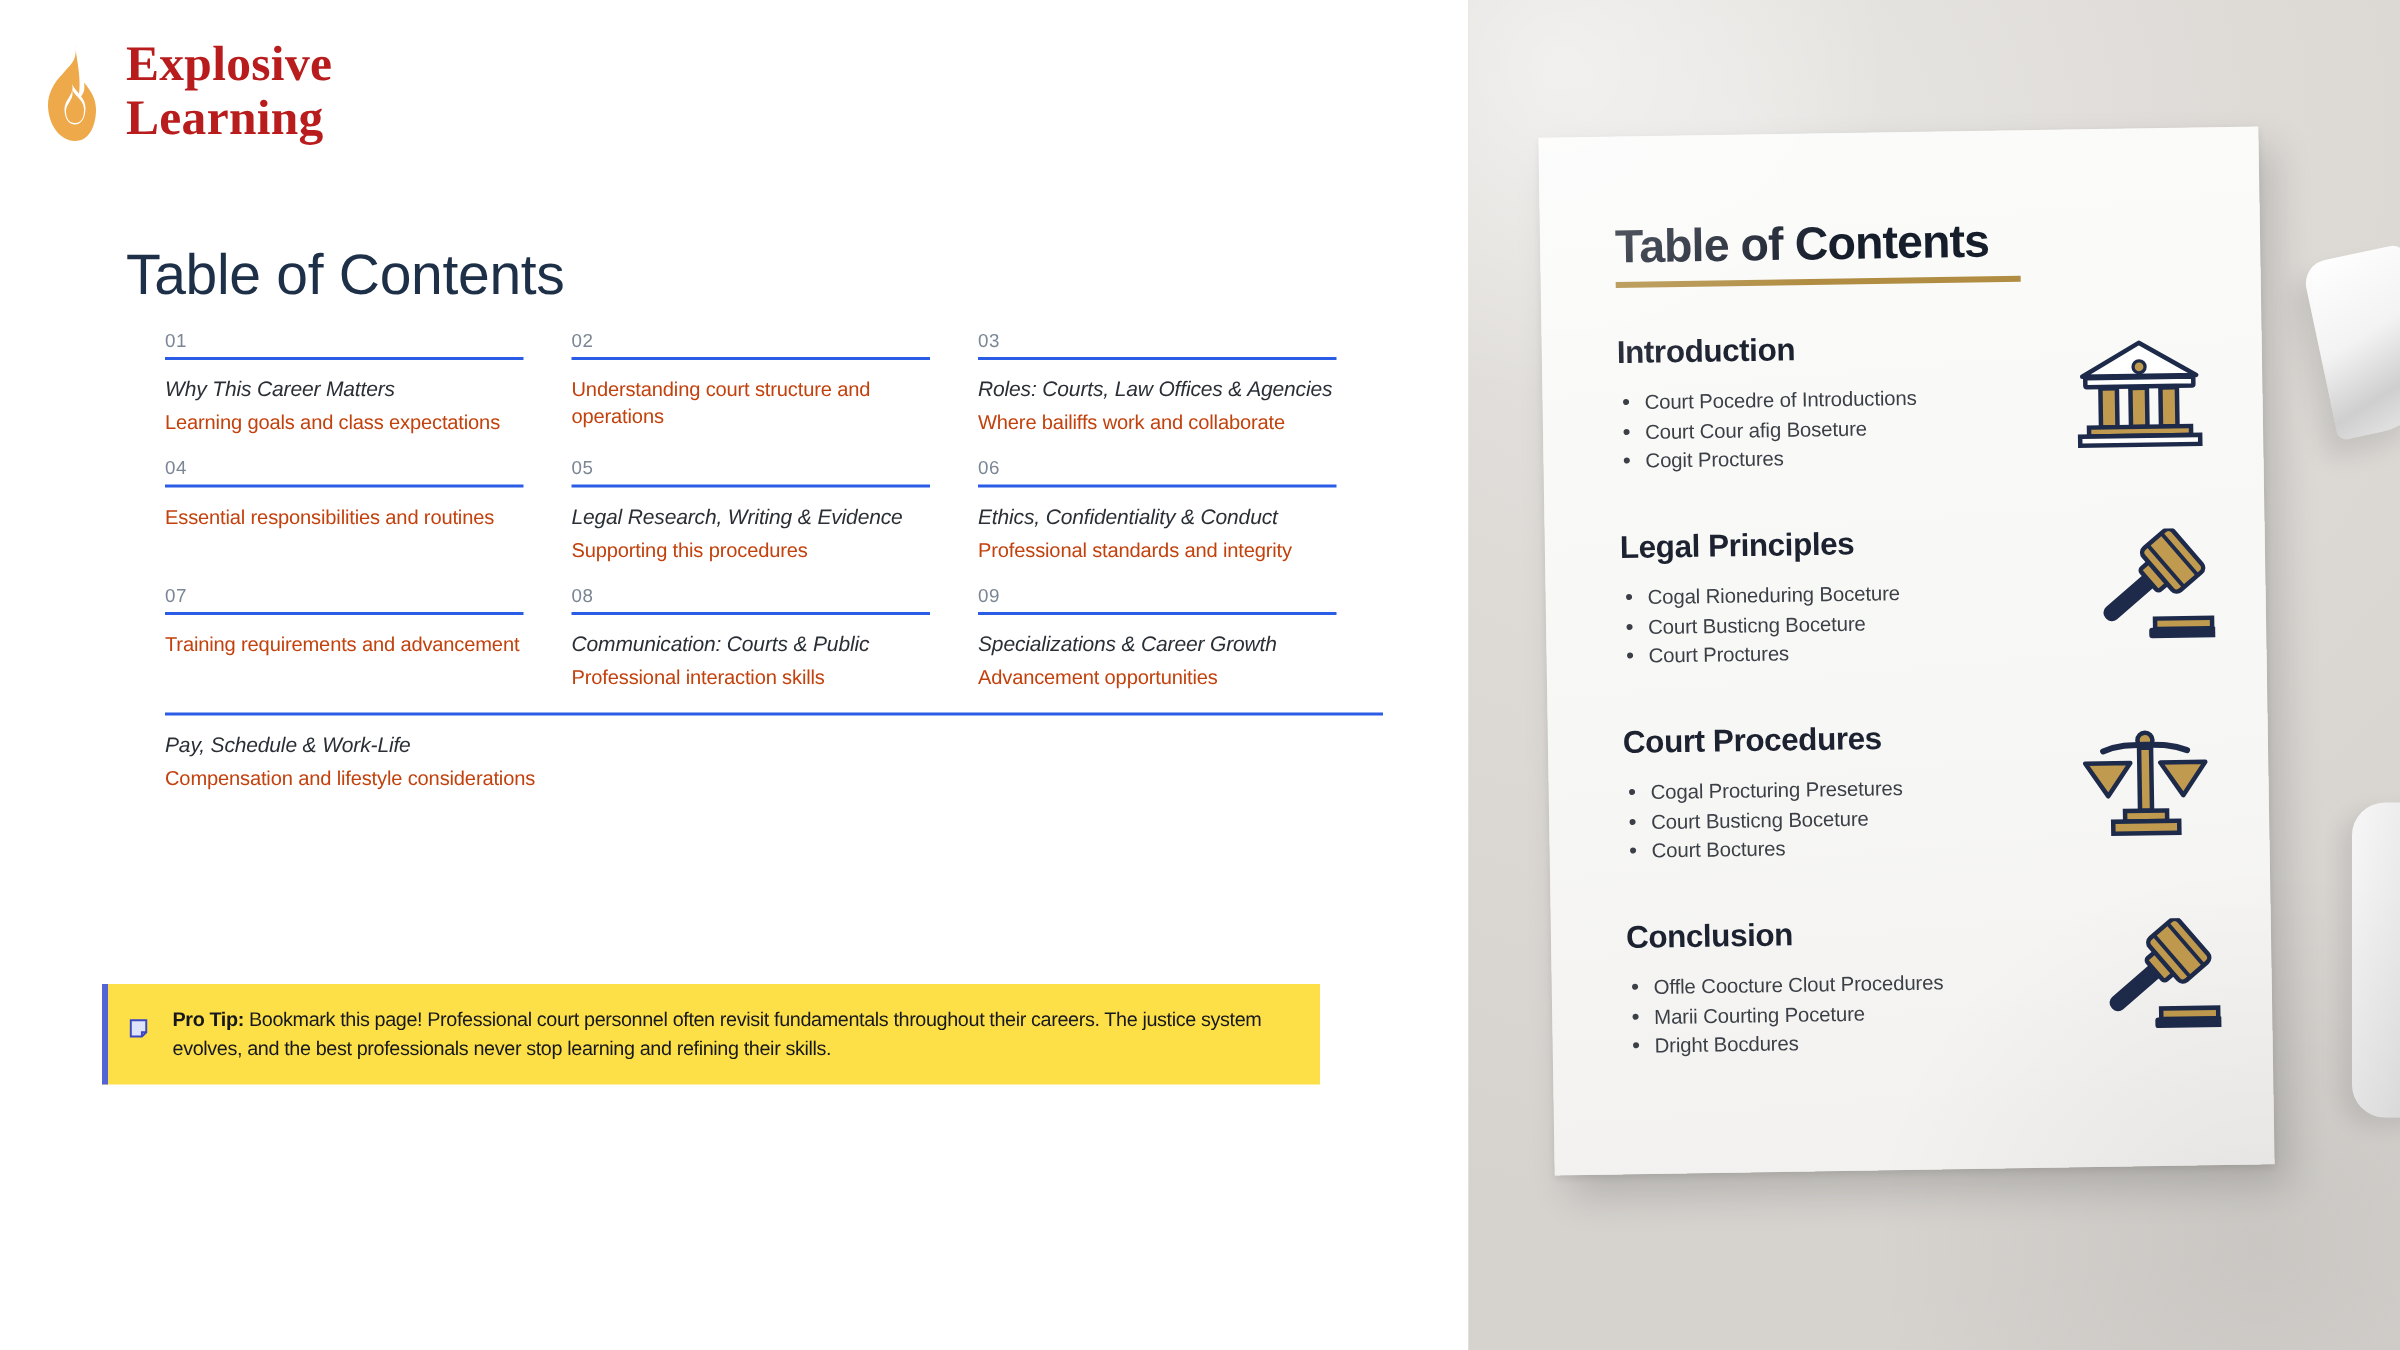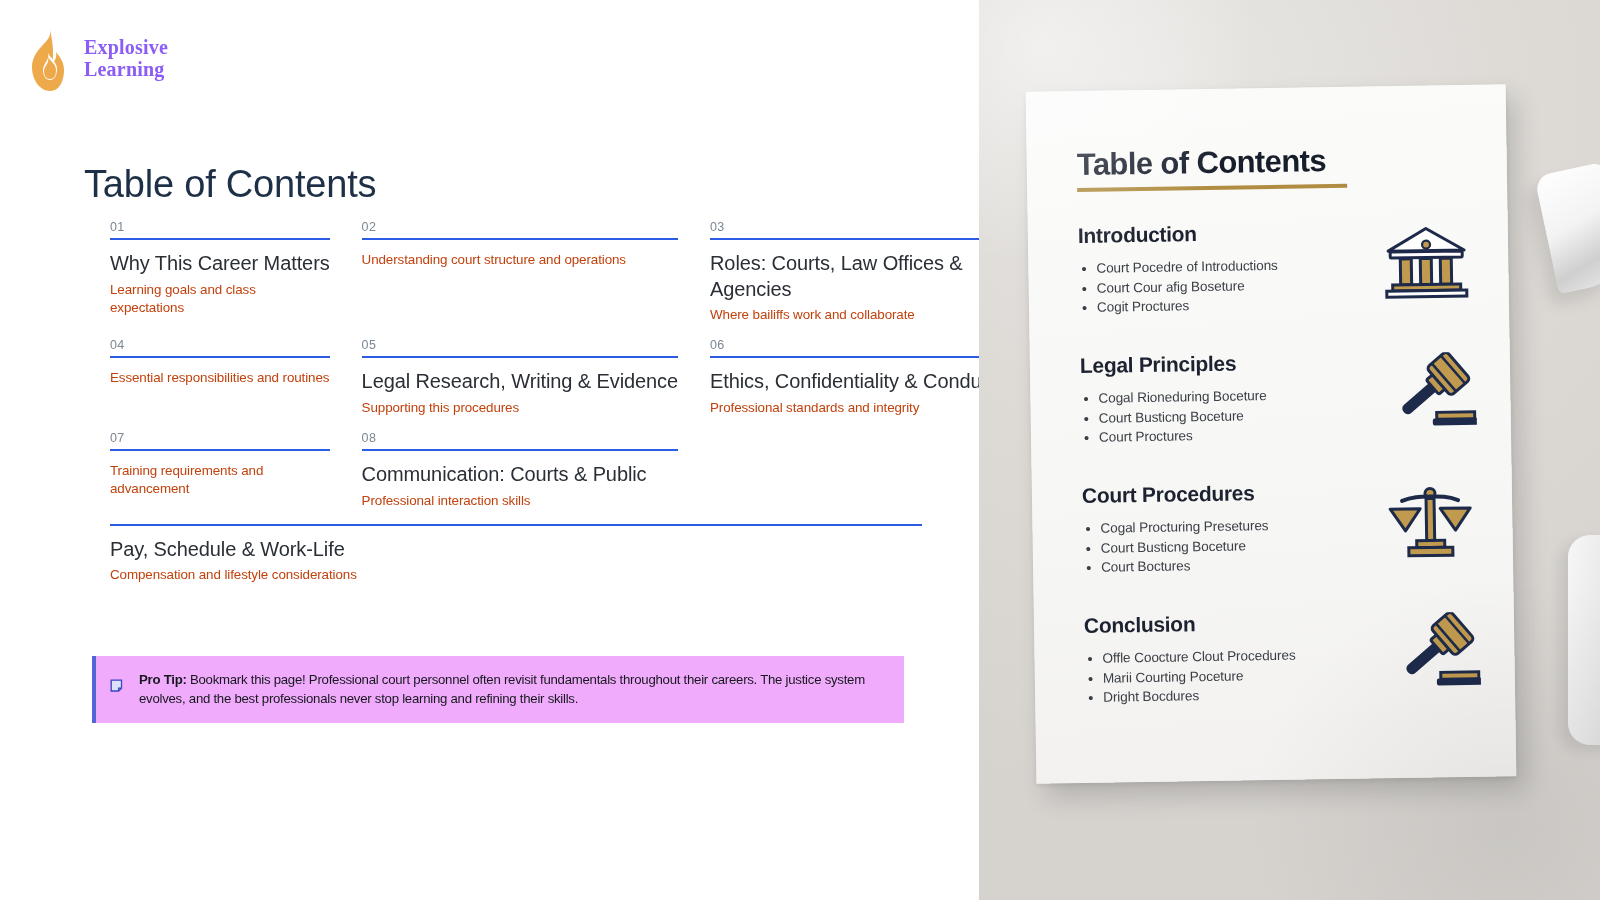--- a/index.html
+++ b/index.html
@@ -19,23 +19,23 @@
     flex: 0 0 979px;
   }
 
   .brand {
     position: absolute; left: 26px; top: 26px;
     display: flex; align-items: center; gap: 14px;
   }
   .flame { width: 44px; height: 66px; display: block; }
   .brand-text {
     font-family: "Liberation Serif", serif;
-    color: #8b5cf6;
+    color: #b91c1c;
     font-weight: bold;
-    font-size: 20px;
+    font-size: 33px;
     line-height: 1.08;
     letter-spacing: .2px;
   }
 
   .toc-title {
     position: absolute; left: 84px; top: 163px;
     font-size: 38px;
     font-weight: 400;
     color: #1d3047;
     letter-spacing: -0.2px;
@@ -58,39 +58,40 @@
     color: #7b8794;
     letter-spacing: .4px;
     margin-bottom: 4px;
   }
   .c-rule {
     height: 2px;
     background: #2b5ce6;
     margin-bottom: 11px;
   }
   .c-title {
-    font-size: 20px;
+    font-size: 14px;
     color: #2a2f36;
     line-height: 1.28;
     margin-bottom: 4px;
     letter-spacing: -0.1px;
     white-space: nowrap;
+    font-style: italic;
   }
   .cell.wrap .c-title { white-space: normal; }
   .c-desc {
     font-size: 13.4px;
     color: #c2410c;
     line-height: 1.35;
     letter-spacing: -0.1px;
   }
 
   .protip {
-    position: absolute; left: 92px; top: 656px;
+    position: absolute; left: 68px; top: 656px;
     width: 812px;
-    background: #f0abfc;
+    background: #fde047;
     border-left: 4px solid #5463d6;
     padding: 14px 18px 15px 14px;
     display: flex; gap: 13px; align-items: flex-start;
   }
   .protip-icon { flex: 0 0 16px; margin-top: 9px; }
   .protip-text {
     font-size: 13.2px;
     color: #16181d;
     line-height: 1.45;
     letter-spacing: -0.25px;
@@ -242,20 +243,26 @@
       <div class="cell wrap">
         <div class="c-num">07</div>
         <div class="c-rule"></div>
         <div class="c-desc">Training requirements and advancement</div>
       </div>
       <div class="cell">
         <div class="c-num">08</div>
         <div class="c-rule"></div>
         <div class="c-title">Communication:  Courts &amp; Public</div>
         <div class="c-desc">Professional interaction skills</div>
+      </div>
+      <div class="cell">
+        <div class="c-num">09</div>
+        <div class="c-rule"></div>
+        <div class="c-title">Specializations &amp; Career Growth</div>
+        <div class="c-desc">Advancement opportunities</div>
       </div>
 
       <div class="cell full">
         <div class="c-rule"></div>
         <div class="c-title">Pay, Schedule &amp; Work-Life</div>
         <div class="c-desc">Compensation and lifestyle considerations</div>
       </div>
     </div>
 
     <div class="protip">

